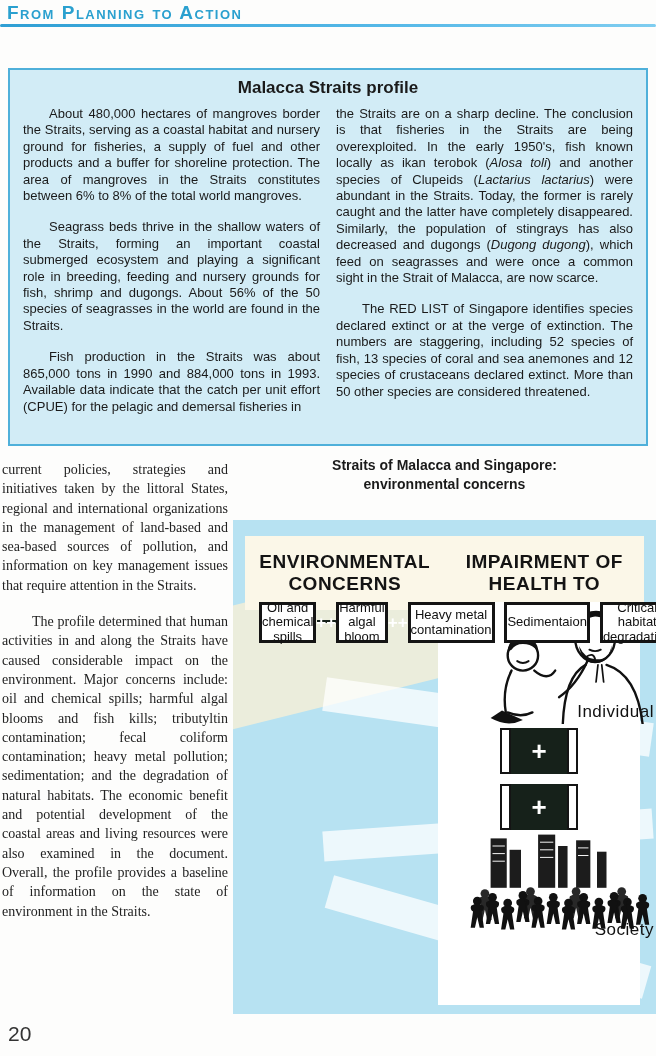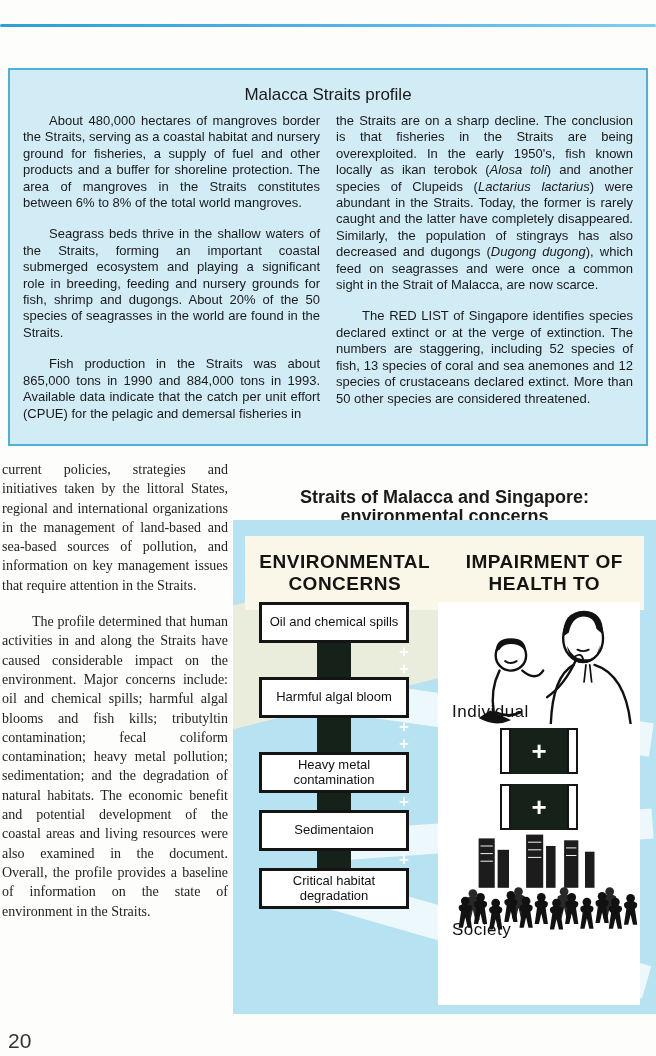--- a/index.html
+++ b/index.html
@@ -22,40 +22,40 @@
     background:linear-gradient(90deg,#2f9fd4,#56b9e8 60%,#7fcdf0);
     border-radius:2px;
   }
 
   
   #profile-box {
     position:absolute; left:8px; top:68px; width:640px; height:378px;
     background:#d2ecf6; border:2px solid #4fb0da;
     padding:8px 13px 6px 13px;
   }
-  #profile-title { text-align:center; font-weight:normal; font-size:17px; margin-bottom:8px;margin-top:7px; }
+  #profile-title { text-align:center; font-weight:bold; font-size:17px; margin-bottom:8px; }
   .profile-cols { display:flex; gap:16px; }
   .pcol { flex:1; font-size:13px; line-height:16.4px; text-align:justify; }
   .pcol p { margin-bottom:15px; }
   .pcol p.indent { text-indent:26px; }
   .pcol i { font-style:italic; }
 
   
   #article {
     position:absolute; left:2px; top:460px; width:226px;
     font-family:"Liberation Serif", serif;
     font-size:14px; line-height:19.3px; text-align:justify; color:#222;
   }
   #article p { margin-bottom:17px; }
   #article p.indent { text-indent:30px; }
 
   
   #diagram-title {
-    position:absolute; left:233px; top:488px; width:423px;
-    text-align:center; font-weight:bold; font-size:18px; line-height:19px;
+    position:absolute; left:233px; top:456px; width:423px;
+    text-align:center; font-weight:bold; font-size:14px; line-height:19px;
   }
   #panel {
     position:absolute; left:233px; top:520px; width:423px; height:494px;
     background:#b7e2f2; overflow:hidden;
   }
   .ray { position:absolute; background:rgba(255,255,255,.75); z-index:1; }
   #ray-a { left:90px; top:180px; width:330px; height:34px; transform:rotate(8deg); }
   #ray-b { left:90px; top:300px; width:330px; height:30px; transform:rotate(-4deg); }
   #ray-c { left:90px; top:400px; width:330px; height:34px; transform:rotate(16deg); }
   #wedge {
@@ -68,21 +68,21 @@
   }
   .band-head {
     flex:1; display:flex; align-items:center; justify-content:center;
     text-align:center; font-weight:bold; font-size:19px; line-height:22px;
     color:#141414; letter-spacing:.5px;
   }
 
   
   #flow {
     position:absolute; left:26px; top:82px; width:150px; z-index:3;
-    display:flex; flex-direction:column; align-items:flex-end;
+    display:flex; flex-direction:row; align-items:center;
   }
   #flow-band {
     position:absolute; left:58px; top:18px; width:34px; bottom:20px;
     background:#16211a; z-index:0;
   }
   .flow-box {
     position:relative; z-index:2; width:150px; height:41px;
     background:#fff; border:3px solid #141414;
     display:flex; align-items:center; justify-content:center;
     text-align:center; font-size:13px; line-height:14.5px; color:#111;
@@ -92,53 +92,53 @@
     position:relative; z-index:2; height:17px; display:flex;
     align-items:center; justify-content:center;
     color:#fff; font-weight:bold; font-size:17px; line-height:17px;
   }
 
   
   #impair {
     position:absolute; left:205px; top:82px; width:202px; height:403px;
     background:#fff; z-index:2; display:flex; flex-direction:column; align-items:center;
   }
-  .figure { position:relative; width:100%; display:flex; flex-direction:column; align-items:flex-start;margin-left:28px; }
+  .figure { position:relative; width:100%; display:flex; flex-direction:column; align-items:flex-end;margin-left:28px; }
   .fig-label {
     font-size:17px; color:#111; letter-spacing:.5px; margin-top:-22px;
     background:rgba(255,255,255,.0); position:relative; z-index:2;
   }
   .big-plus { display:flex; align-items:center; margin:6px 0 4px 0; }
   .big-plus .bar { width:11px; height:46px; background:#fff; border:2px solid #141414; }
   .big-plus .sq {
     width:56px; height:46px; background:#16211a; color:#fff;
     display:flex; align-items:center; justify-content:center;
     font-size:26px; font-weight:bold;
   }
 
   
   #page-number {
     position:absolute; left:8px; top:1022px; font-size:21px; color:#333;
     font-family:"Liberation Sans", sans-serif;
-    margin-top:7px;
   }
 </style>
 </head>
 <body>
 
 <div id="page">
 
+  <div id="banner-title">From Planning to Action</div>
   <div id="banner-rule"></div>
 
   <div id="profile-box">
     <div id="profile-title">Malacca Straits profile</div>
     <div class="profile-cols">
       <div class="pcol">
         <p class="indent">About 480,000 hectares of mangroves border the Straits, serving as a coastal habitat and nursery ground for fisheries, a supply of fuel and other products and a buffer for shoreline protection.  The area of mangroves in the Straits constitutes between 6% to 8% of the total world mangroves.</p>
-        <p class="indent">Seagrass beds thrive in the shallow waters of the Straits, forming an important coastal submerged ecosystem and playing a significant role in breeding, feeding and nursery grounds for fish, shrimp and dugongs.  About 20% of the 50 species of seagrasses in the world are found in the Straits.</p>
+        <p class="indent">Seagrass beds thrive in the shallow waters of the Straits, forming an important coastal submerged ecosystem and playing a significant role in breeding, feeding and nursery grounds for fish, shrimp and dugongs.  About 56% of the 50 species of seagrasses in the world are found in the Straits.</p>
         <p class="indent">Fish production in the Straits was about 865,000 tons in 1990 and 884,000 tons in 1993. Available data indicate that the catch per unit effort (CPUE) for the pelagic and demersal fisheries in</p>
       </div>
       <div class="pcol">
         <p><span>the Straits are on a sharp decline.  The conclusion is that fisheries in the Straits are being overexploited.  In the early 1950's, fish known locally as ikan terobok (</span><i>Alosa toli</i><span>) and another species of Clupeids (</span><i>Lactarius lactarius</i><span>) were abundant in the Straits.  Today, the former is rarely caught and the latter have completely disappeared. Similarly, the population of stingrays has also decreased and dugongs (</span><i>Dugong dugong</i><span>), which feed on seagrasses and were once a common sight in the Strait of Malacca, are now scarce.</span></p>
         <p class="indent">The RED LIST of Singapore identifies species declared extinct or at the verge of extinction.  The numbers are staggering, including 52 species of fish, 13 species of coral and sea anemones and 12 species of crustaceans declared extinct.  More than 50 other species are considered threatened.</p>
       </div>
     </div>
   </div>
 
   <div id="article">

